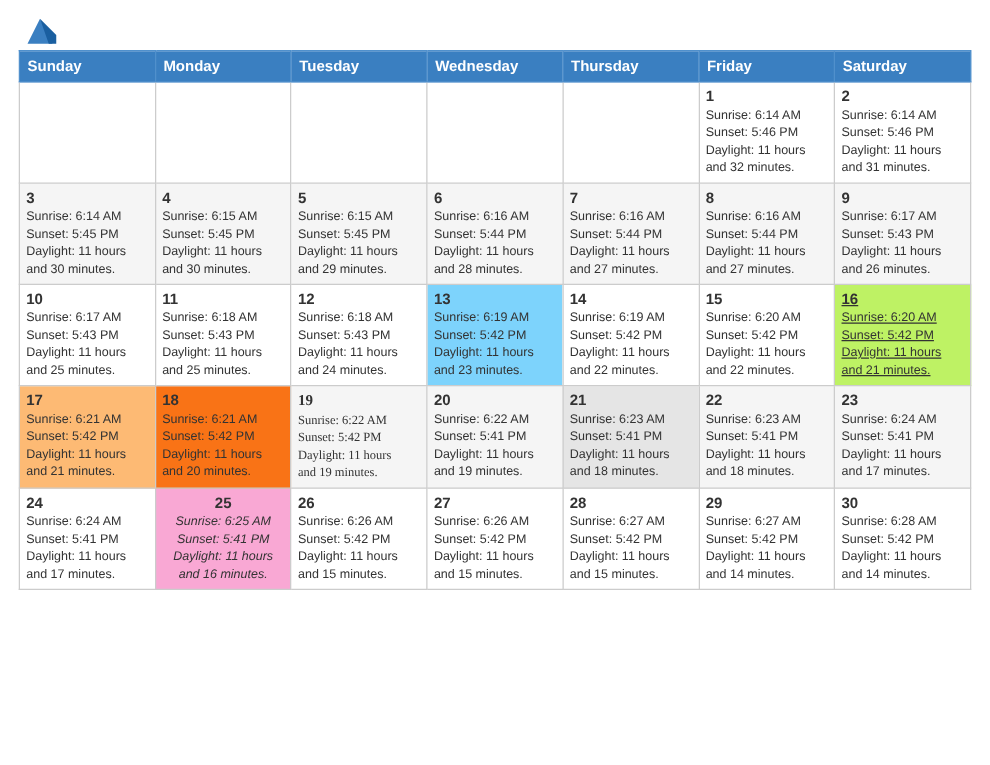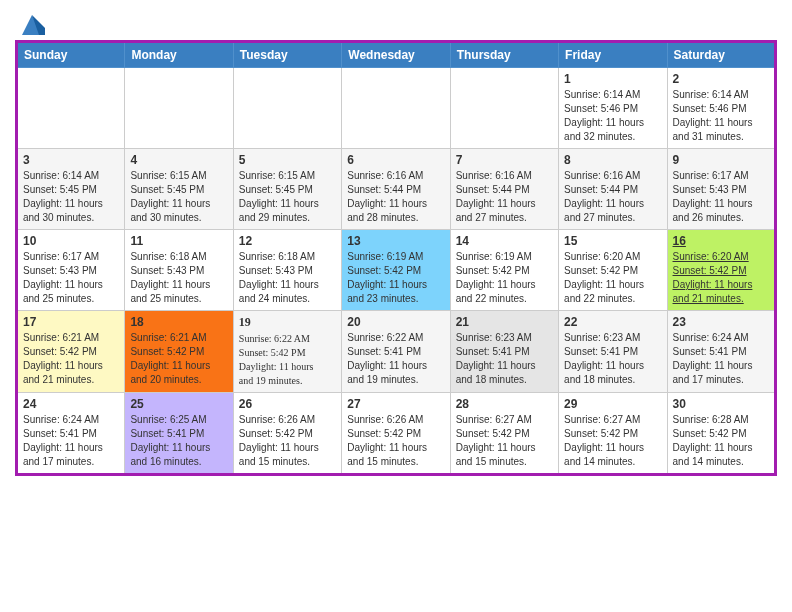--- a/index.html
+++ b/index.html
@@ -45,21 +45,21 @@
       font-weight: bold;
       color: #333;
     }
     .subtitle {
       font-size: 14px;
       color: #555;
     }
     .calendar {
       width: 100%;
       border-collapse: collapse;
-      border: 3px solid #a21caf;
+      border: 1px solid #a21caf;
     }
     .calendar th {
       background-color: #3a7fc1;
       color: white;
       font-size: 12px;
       font-weight: bold;
       padding: 5px 6px;
       text-align: left;
       border: 1px solid #5090cc;
     }
@@ -247,21 +247,21 @@
           </td>
           <td style="background: #bef264; text-decoration: underline;">
             <span class="day-number">16</span>
             <div class="day-info" style="white-space: pre-line;">Sunrise: 6:20 AM
 Sunset: 5:42 PM
 Daylight: 11 hours
 and 21 minutes.</div>
           </td>
         </tr>
         <tr>
-          <td style="background: #fef9c3;">
+          <td style="background: #fdba74;">
             <span class="day-number">17</span>
             <div class="day-info" style="white-space: pre-line;">Sunrise: 6:21 AM
 Sunset: 5:42 PM
 Daylight: 11 hours
 and 21 minutes.</div>
           </td>
           <td style="background: #f97316;">
             <span class="day-number">18</span>
             <div class="day-info" style="white-space: pre-line;">Sunrise: 6:21 AM
 Sunset: 5:42 PM
@@ -305,23 +305,23 @@
           </td>
         </tr>
         <tr>
           <td style="background: rgb(255, 255, 255);">
             <span class="day-number">24</span>
             <div class="day-info" style="white-space: pre-line;">Sunrise: 6:24 AM
 Sunset: 5:41 PM
 Daylight: 11 hours
 and 17 minutes.</div>
           </td>
-          <td style="background: #c4b5fd;">
+          <td style="background: #f9a8d4; text-align: center;">
             <span class="day-number">25</span>
-            <div class="day-info" style="white-space: pre-line;">Sunrise: 6:25 AM
+            <div class="day-info" style="white-space: pre-line; font-style: italic;">Sunrise: 6:25 AM
 Sunset: 5:41 PM
 Daylight: 11 hours
 and 16 minutes.</div>
           </td>
           <td style="background: rgb(255, 255, 255);">
             <span class="day-number">26</span>
             <div class="day-info" style="white-space: pre-line;">Sunrise: 6:26 AM
 Sunset: 5:42 PM
 Daylight: 11 hours
 and 15 minutes.</div>

